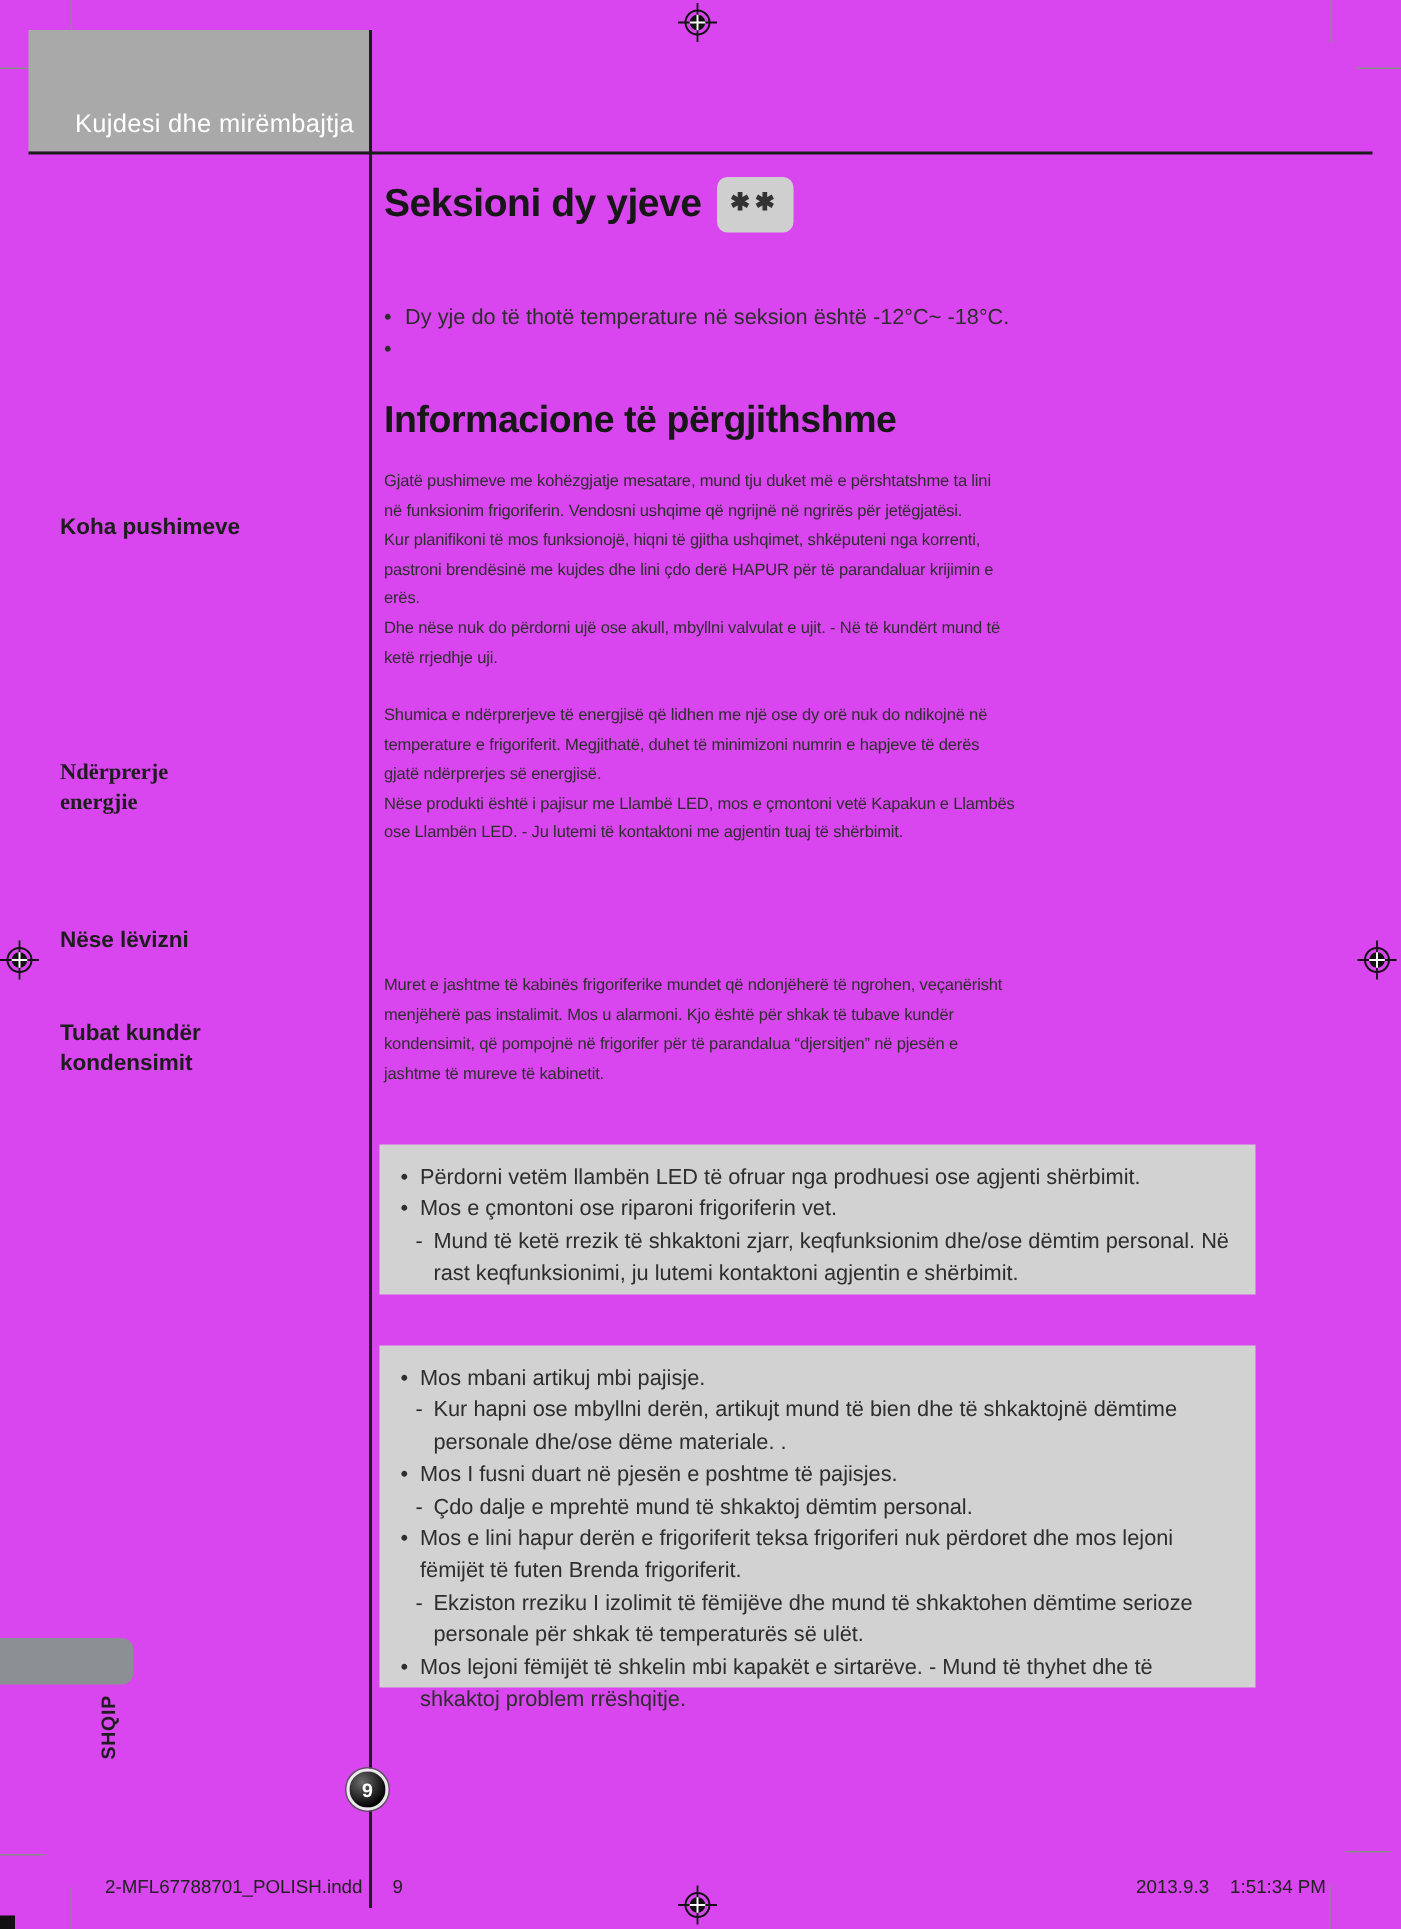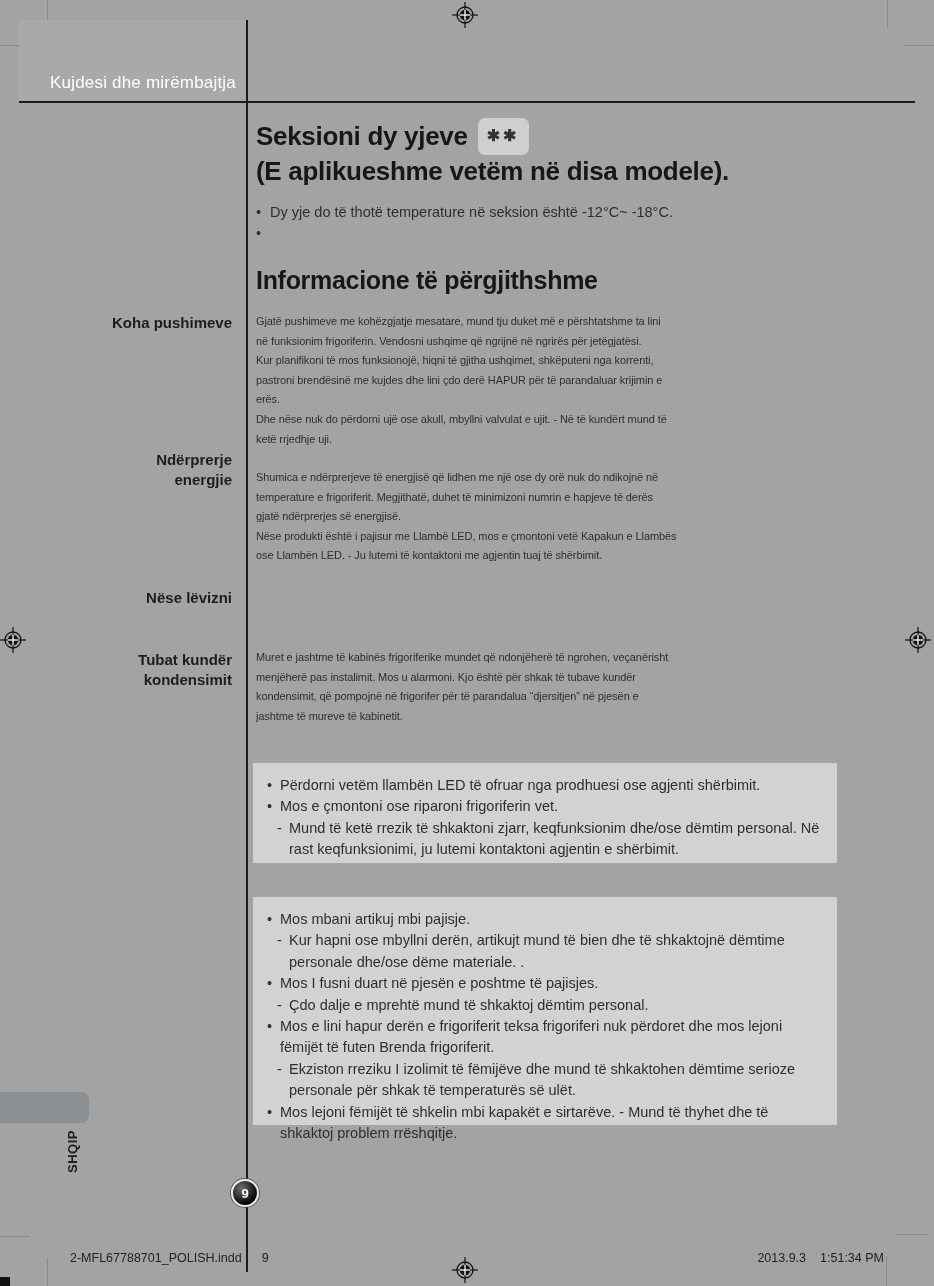--- a/index.html
+++ b/index.html
@@ -1,17 +1,17 @@
 <!DOCTYPE html>
 <html><head>
 <meta charset="utf-8">
 <style>
   * { margin:0; padding:0; box-sizing:border-box; }
   body { background:#fff; font-family:"Liberation Sans", sans-serif; }
-  .page { position:relative; width:934px; height:1286px; background:#a3a3a3; overflow:hidden; color:#2e2e2e; }
+  .page { position:relative; width:934px; height:1286px; background:#d946ef; overflow:hidden; color:#2e2e2e; }
 
   
   .header-tab { position:absolute; left:19px; top:20px; width:227px; height:81px; background:#a9a9a9;
     display:flex; align-items:flex-end; justify-content:flex-end; padding:8px 10px; }
   .header-tab span { color:#ffffff; font-size:17px; letter-spacing:0.2px; }
   .h-rule { position:absolute; left:19px; top:101px; width:896px; height:2px; background:#1c1c1c; }
   .v-rule { position:absolute; left:246px; top:20px; width:2px; height:1252px; background:#1c1c1c; }
 
   
   .mark { position:absolute; background:#8a8a8a; }
@@ -24,22 +24,22 @@
   .title { position:absolute; left:256px; top:118px; width:660px; font-weight:bold; color:#171717;
     font-size:26px; line-height:33px; letter-spacing:-0.3px; }
   .badge { display:inline-block; background:#cfcfcf; border-radius:7px; padding:1px 9px 3px;
     font-size:16px; letter-spacing:3px; color:#333; vertical-align:4px; margin-left:10px; }
   .intro { position:absolute; left:256px; top:202px; width:660px; font-size:14.5px; line-height:21px; }
   .b-row { display:flex; }
   .b-glyph { width:14px; flex:0 0 14px; text-align:left; }
   .h2 { position:absolute; left:256px; top:266px; width:660px; font-weight:bold; color:#171717;
     font-size:25px; letter-spacing:-0.3px; }
 
-  .side-label { position:absolute; left:40px; width:192px; text-align:right; font-weight:bold;
-    color:#1d1d1d; font-size:15px; line-height:20px; white-space:pre-line; }
+  .side-label { position:absolute; left:40px; width:192px; font-weight:bold;
+    color:#1d1d1d; font-size:15px; line-height:20px; white-space:pre-line;margin-top:29px; }
   .body-text { position:absolute; left:256px; width:662px; font-size:11px; line-height:19.6px;
     white-space:pre-line; letter-spacing:-0.1px; }
 
   
   .warnbox { position:absolute; left:253px; width:584px; background:#d2d2d2; padding:12px 12px 10px 14px;
     font-size:14.5px; line-height:21.4px; }
   .witem { display:flex; }
   .witem .wb { flex:0 0 13px; }
   .witem.sub { padding-left:10px; }
   .witem.sub .wb { flex:0 0 12px; }
@@ -113,21 +113,20 @@
   <div class="blk-square"></div>
 
   <div class="header-tab">
     <span>Kujdesi dhe mirëmbajtja</span>
   </div>
   <div class="h-rule"></div>
   <div class="v-rule"></div>
 
   <div class="title">
     <span>Seksioni dy yjeve</span><span class="badge">✱✱</span><br>
-    <span>(E aplikueshme vetëm në disa modele).</span>
   </div>
 
   <div class="intro">
     <div class="b-row">
       <span class="b-glyph">•</span>
       <span>Dy yje do të thotë temperature në seksion është -12°C~ -18°C.</span>
     </div>
     <div class="b-row">
       <span class="b-glyph">•</span>
     </div>
@@ -137,21 +136,21 @@
 
   <div class="side-label" style="top:313px;">Koha pushimeve</div>
   <div class="body-text" style="top:312px;">Gjatë pushimeve me kohëzgjatje mesatare, mund tju duket më e përshtatshme ta lini
 në funksionim frigoriferin. Vendosni ushqime që ngrijnë në ngrirës për jetëgjatësi.
 Kur planifikoni të mos funksionojë, hiqni të gjitha ushqimet, shkëputeni nga korrenti,
 pastroni brendësinë me kujdes dhe lini çdo derë HAPUR për të parandaluar krijimin e
 erës.
 Dhe nëse nuk do përdorni ujë ose akull, mbyllni valvulat e ujit. - Në të kundërt mund të
 ketë rrjedhje uji.</div>
 
-  <div class="side-label" style="top:450px;">Ndërprerje
+  <div class="side-label" style="top:476px;font-family:Liberation Serif, serif;">Ndërprerje
 energjie</div>
   <div class="body-text" style="top:468px;">Shumica e ndërprerjeve të energjisë që lidhen me një ose dy orë nuk do ndikojnë në
 temperature e frigoriferit. Megjithatë, duhet të minimizoni numrin e hapjeve të derës
 gjatë ndërprerjes së energjisë.
 Nëse produkti është i pajisur me Llambë LED, mos e çmontoni vetë Kapakun e Llambës
 ose Llambën LED. - Ju lutemi të kontaktoni me agjentin tuaj të shërbimit.</div>
 
   <div class="side-label" style="top:588px;">Nëse lëvizni</div>
 
   <div class="side-label" style="top:650px;">Tubat kundër

